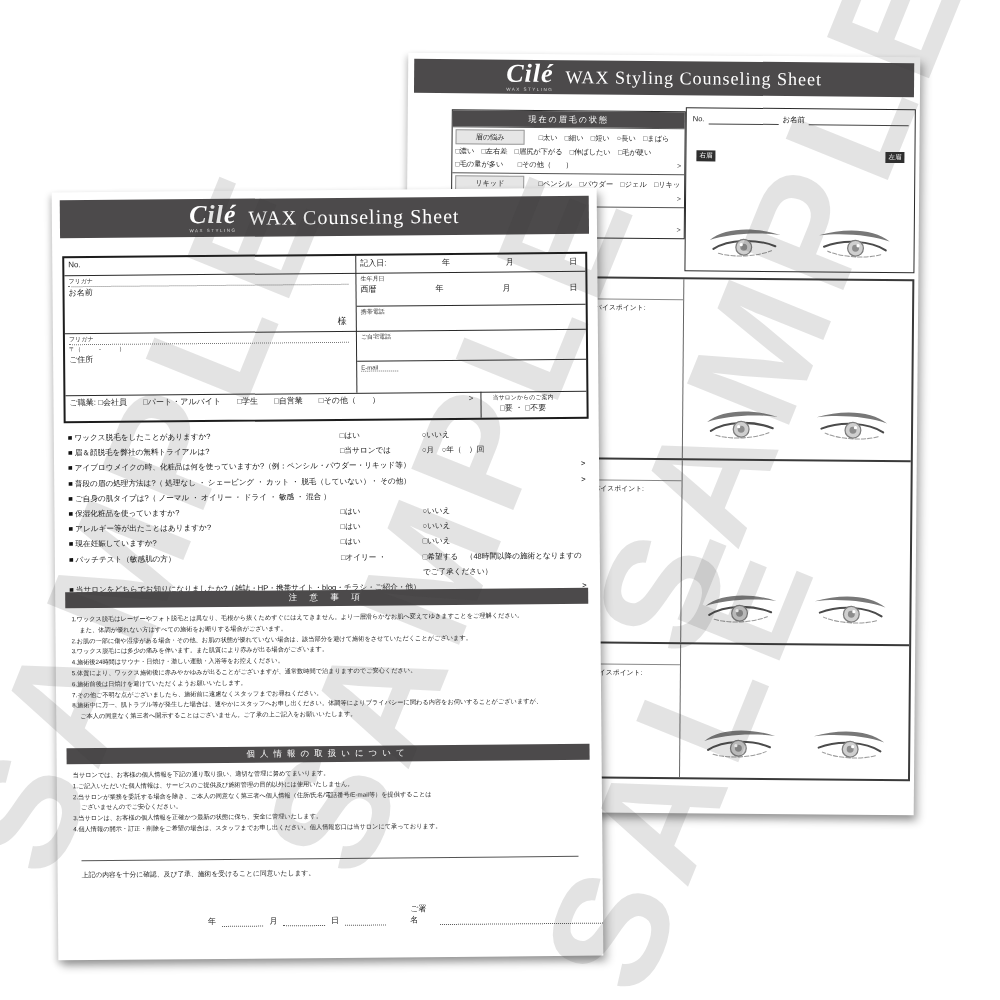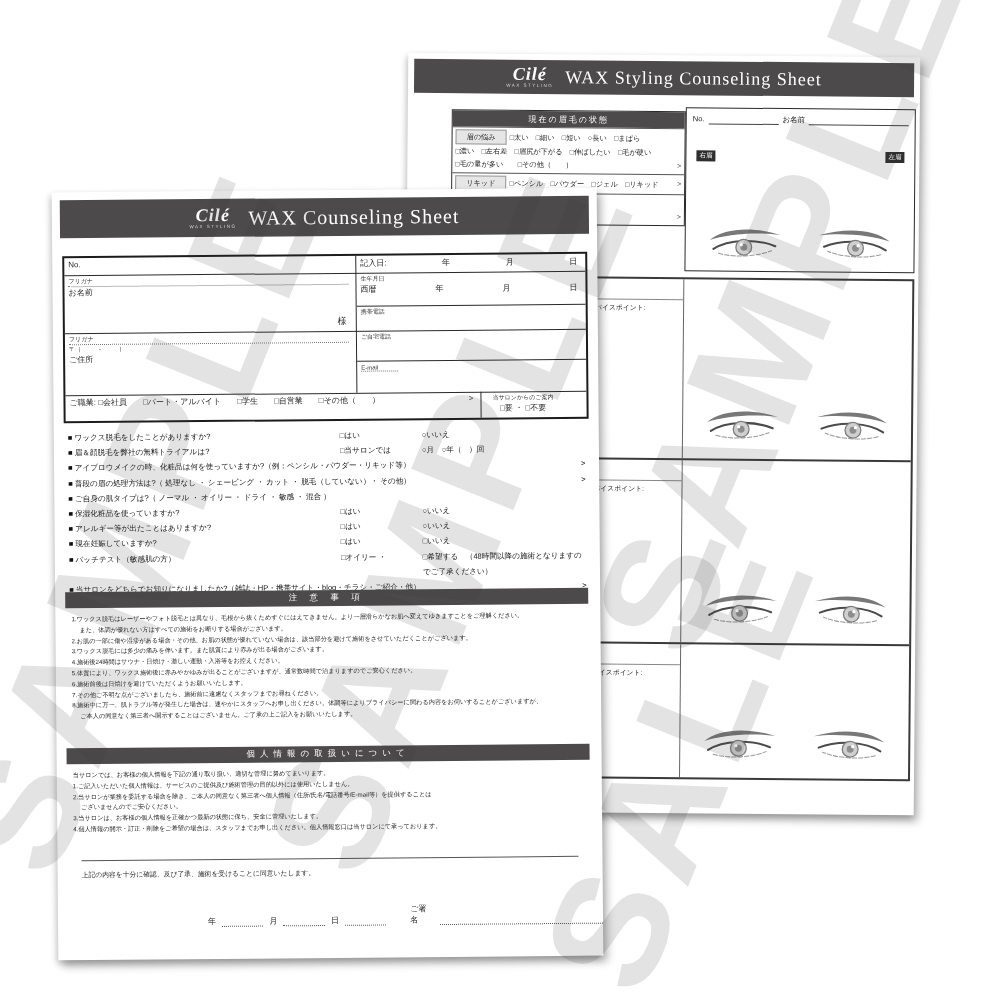--- a/index.html
+++ b/index.html
@@ -6,21 +6,21 @@
   body{width:1000px;height:1000px;background:#ffffff;overflow:hidden;position:relative;
        font-family:"Liberation Sans",sans-serif;color:#222;}
   .sheet{position:absolute;background:#fff;box-shadow:4px 6px 9px rgba(0,0,0,0.30),-2px 3px 6px rgba(0,0,0,0.18);}
   #back-sheet{left:405px;top:55px;width:512px;height:758px;transform:rotate(0.5deg);z-index:10;}
   #front-sheet{left:55px;top:190px;width:545px;height:768px;transform:rotate(-0.5deg);z-index:20;}
 
   .hdr-bar{position:absolute;background:#4c4a4b;color:#fff;display:flex;align-items:center;justify-content:center;gap:12px;}
   #front-hdr{left:8px;top:8px;right:8px;height:38px;}
   #back-hdr{left:6px;top:6px;right:6px;height:34px;}
   .logo{display:flex;flex-direction:column;align-items:center;line-height:1;}
-  .logo .script{font-family:"Liberation Serif",serif;font-style:italic;font-weight:bold;font-size:18px;letter-spacing:1px;}
+  .logo .script{font-family:"Liberation Serif",serif;font-style:italic;font-weight:bold;font-size:26px;letter-spacing:1px;}
   .logo .sub{font-size:4.5px;letter-spacing:1.5px;margin-top:1px;color:#ddd;}
   .hdr-title{font-family:"Liberation Serif",serif;font-size:20px;letter-spacing:1px;}
   #back-hdr .hdr-title{font-size:18px;}
 
   
   #info-table{position:absolute;left:10px;top:64px;width:521px;height:163px;border:2px solid #1c1c1c;font-size:8px;}
   #info-table .cell{position:absolute;padding:2px 4px;box-sizing:border-box;}
   .hline{position:absolute;border-top:1.2px solid #2a2a2a;}
   .vline{position:absolute;border-left:1.2px solid #2a2a2a;}
   .tiny{font-size:6px;color:#333;}
@@ -38,21 +38,21 @@
   #agreement{position:absolute;left:24px;top:678px;font-size:6.8px;}
   #signature{position:absolute;left:150px;top:714px;font-size:8px;display:flex;align-items:flex-end;gap:6px;}
   #signature .dseg{display:inline-block;width:42px;border-bottom:1px dotted #555;}
   #signature .dlong{display:inline-block;width:165px;border-bottom:1px dotted #555;}
 
   
   #cond-box{position:absolute;left:44px;top:56px;width:234px;border:1.5px solid #2a2a2a;font-size:7.2px;box-sizing:border-box;}
   #cond-title{background:#4c4a4b;color:#fff;text-align:center;font-size:8px;padding:2.5px 0;letter-spacing:2px;}
   .cond-row{border-top:1px solid #555;padding:2px 3px;line-height:13px;}
   .cond-row:first-of-type{border-top:none;}
-  .row-label{display:inline-block;background:#e6e6e6;border:0.5px solid #999;padding:0 10px;margin-right:3px;}
+  .row-label{display:inline-block;background:#e6e6e6;border:0.5px solid #999;padding:0 19px;margin-right:14px;}
   .r-mark{float:right;color:#444;}
   #back-name-panel{position:absolute;left:278px;top:52px;width:230px;height:164px;border:1.5px solid #2a2a2a;box-sizing:border-box;font-size:7.5px;}
   #back-name-panel .line{display:flex;gap:4px;padding:6px 6px 0 6px;}
   #back-name-panel .ul{flex:1;border-bottom:1px solid #444;}
   .chip{position:absolute;top:42px;background:#2f2f2f;color:#fff;font-size:6.5px;padding:1px 3px;}
   .chip.rt{left:10px;} .chip.lt{right:10px;}
   .eye-pair{display:flex;justify-content:center;gap:26px;}
   .eye{width:82px;height:37px;}
   .eye.mir{transform:scaleX(-1);}
   #panel-eyes{position:absolute;left:0;right:0;bottom:10px;}

